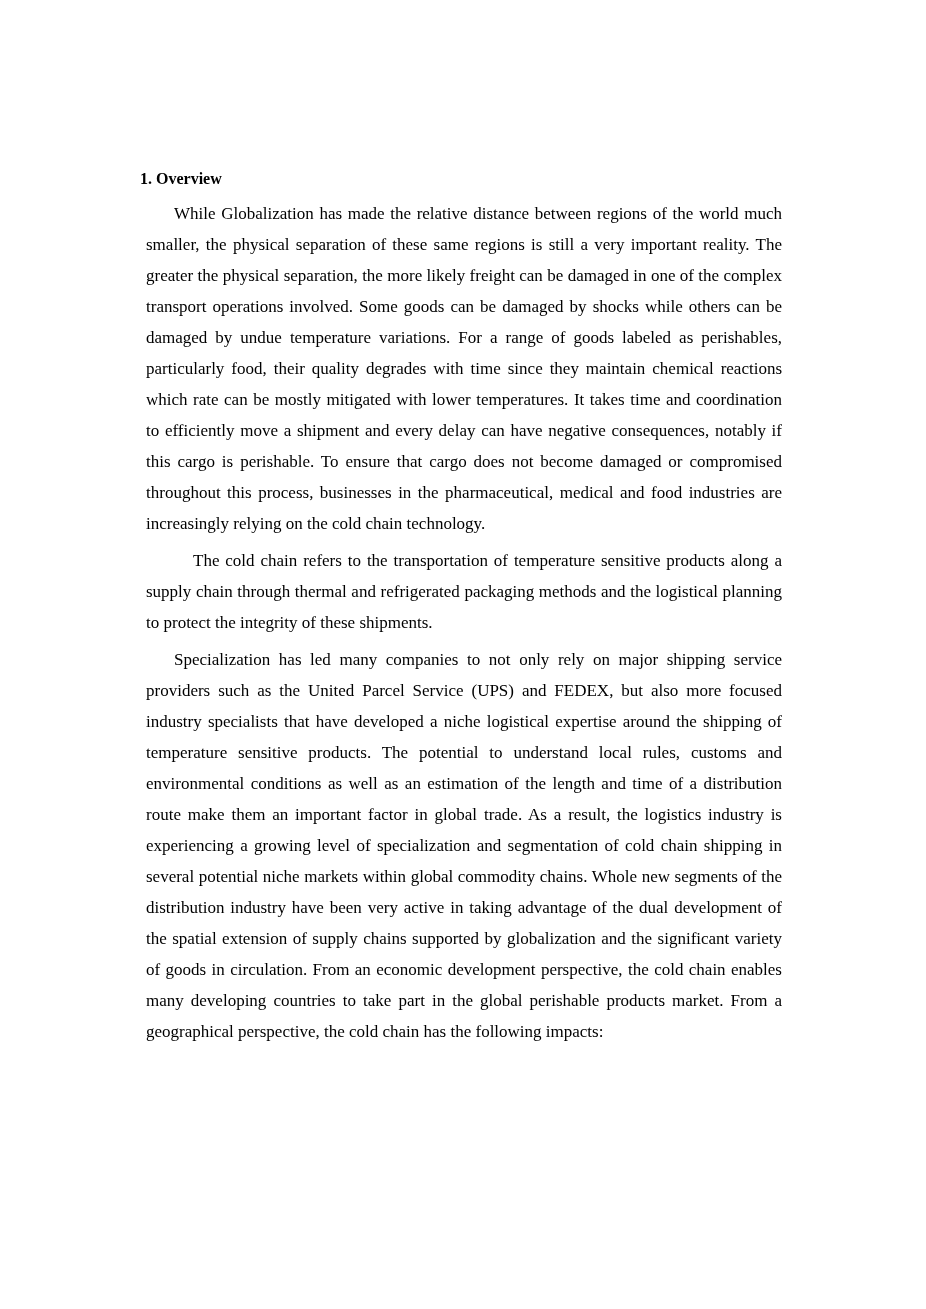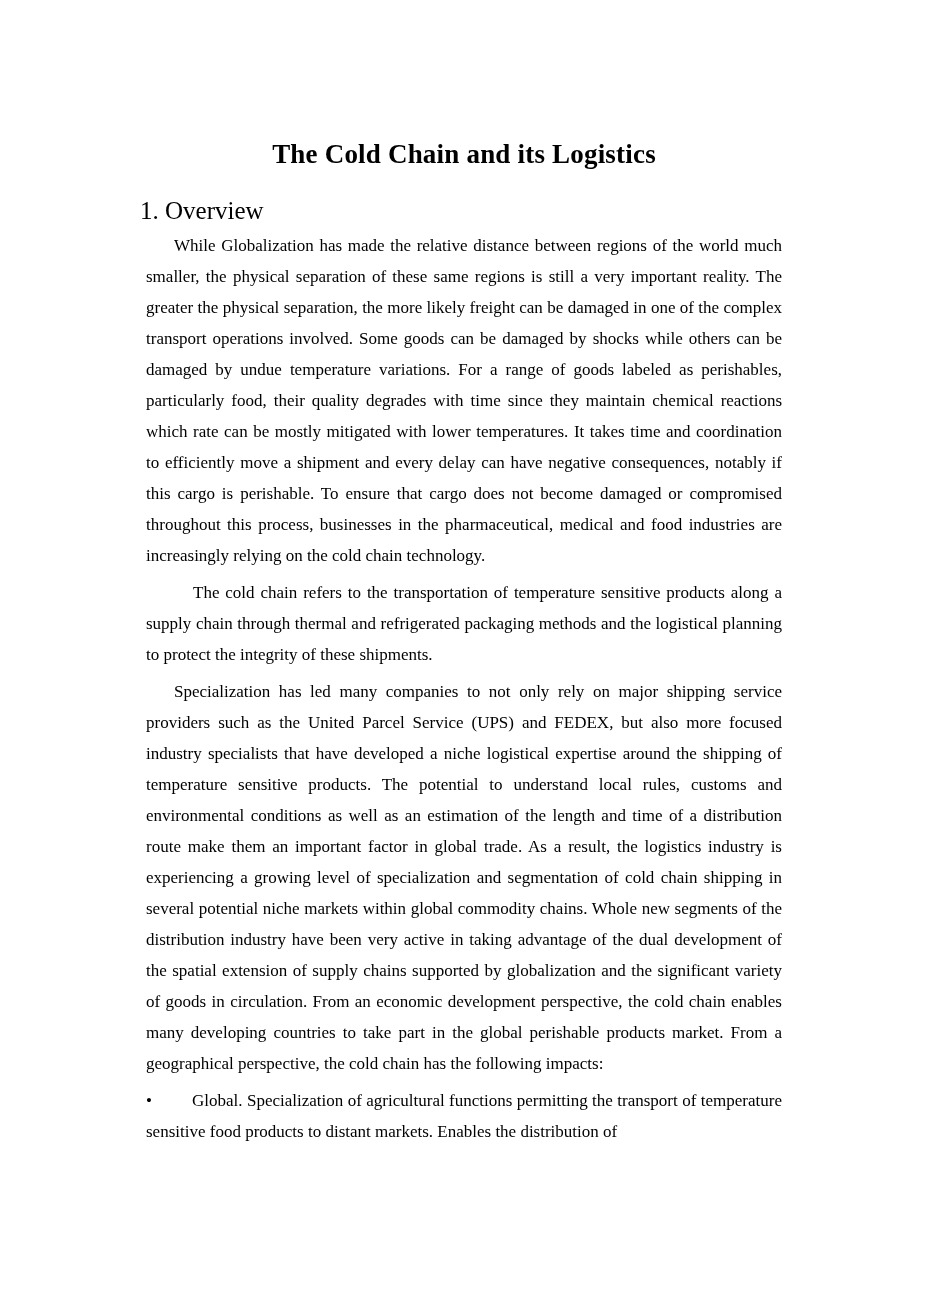--- a/index.html
+++ b/index.html
@@ -21,23 +21,23 @@
   .doc-title {
     margin: 0;
     font-size: 27px;
     line-height: 32px;
     font-weight: bold;
     text-align: center;
     letter-spacing: 0.2px;
   }
   .section-heading {
     margin: 28px 0 6px 0;
-    font-size: 25px;
+    font-size: 16px;
     line-height: 26px;
-    font-weight: normal;
+    font-weight: bold;
     text-align: left;
   }
   .body-para {
     margin: 6px;
     font-size: 17px;
     line-height: 31px;
     text-align: justify;
     text-justify: inter-word;
   }
   .indent-small { text-indent: 28px; }
@@ -50,27 +50,23 @@
   .bullet-gap {
     display: inline-block;
     width: 40px;
   }
 </style>
 </head>
 <body>
 
 <div class="page">
 
-  <h1 class="doc-title">The Cold Chain and its Logistics</h1>
 
   <h2 class="section-heading">1. Overview</h2>
 
   <p class="body-para indent-small">While Globalization has made the relative distance between regions of the world much smaller, the physical separation of these same regions is still a very important reality. The greater the physical separation, the more likely freight can be damaged in one of the complex transport operations involved. Some goods can be damaged by shocks while others can be damaged by undue temperature variations. For a range of goods labeled as perishables, particularly food, their quality degrades with time since they maintain chemical reactions which rate can be mostly mitigated with lower temperatures. It takes time and coordination to efficiently move a shipment and every delay can have negative consequences, notably if this cargo is perishable. To ensure that cargo does not become damaged or compromised throughout this process, businesses in the pharmaceutical, medical and food industries are increasingly relying on the cold chain technology.</p>
 
   <p class="body-para indent-large">The cold chain refers to the transportation of temperature sensitive products along a supply chain through thermal and refrigerated packaging methods and the logistical planning to protect the integrity of these shipments.</p>
 
   <p class="body-para indent-small">Specialization has led many companies to not only rely on major shipping service providers such as the United Parcel Service (UPS) and FEDEX, but also more focused industry specialists that have developed a niche logistical expertise around the shipping of temperature sensitive products. The potential to understand local rules, customs and environmental conditions as well as an estimation of the length and time of a distribution route make them an important factor in global trade. As a result, the logistics industry is experiencing a growing level of specialization and segmentation of cold chain shipping in several potential niche markets within global commodity chains. Whole new segments of the distribution industry have been very active in taking advantage of the dual development of the spatial extension of supply chains supported by globalization and the significant variety of goods in circulation. From an economic development perspective, the cold chain enables many developing countries to take part in the global perishable products market. From a geographical perspective, the cold chain has the following impacts:</p>
 
-  <p class="body-para bullet-para">
-    <span class="bullet-marker">•</span><span class="bullet-gap"></span><span class="bullet-text">Global. Specialization of agricultural functions permitting the transport of temperature sensitive food products to distant markets. Enables the distribution of</span>
-  </p>
 
 </div>
 
 </body></html>

